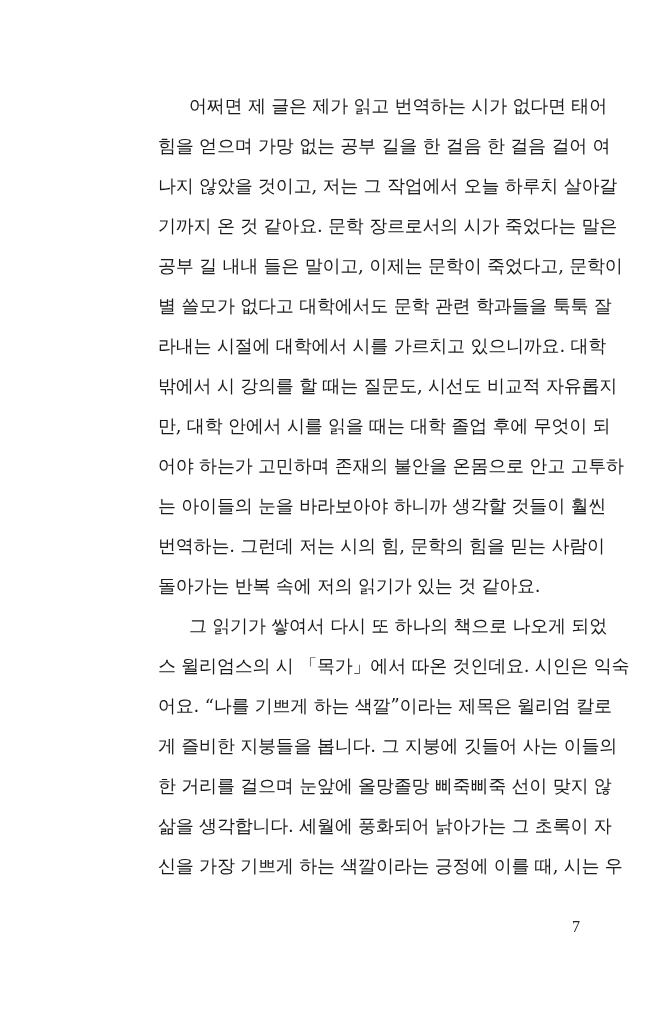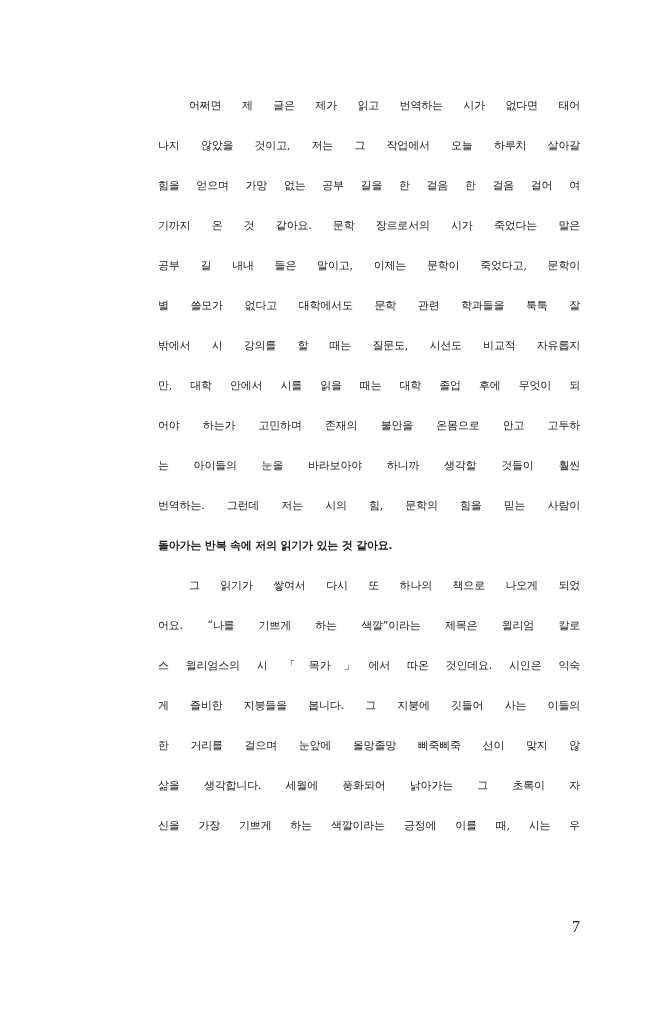--- a/index.html
+++ b/index.html
@@ -23,29 +23,28 @@
   }
   .text-block {
     position: absolute;
     left: 158px;
     top: 86px;
     width: 422px;
   }
   .line {
     height: 40px;
     line-height: 40px;
-    font-size: 11px;
+    font-size: 18px;
     white-space: nowrap;
     letter-spacing: -0.2px;
     text-align: justify;
     text-align-last: justify;
   }
   .line.last {
     text-align-last: left;
-    font-weight: bold;
   }
   .line.indent {
     padding-left: 31px;
   }
   .page-number {
     position: absolute;
     left: 566px;
     top: 918px;
     width: 20px;
     text-align: center;
@@ -55,37 +54,38 @@
   }
 </style>
 </head>
 <body>
 
 <div class="page">
   <div class="text-block">
 
     <div class="paragraph">
       <div class="line indent">어쩌면 제 글은 제가 읽고 번역하는 시가 없다면 태어</div>
+      <div class="line">힘을 얻으며 가망 없는 공부 길을 한 걸음 한 걸음 걸어 여</div>
       <div class="line">나지 않았을 것이고, 저는 그 작업에서 오늘 하루치 살아갈</div>
-      <div class="line">힘을 얻으며 가망 없는 공부 길을 한 걸음 한 걸음 걸어 여</div>
       <div class="line">기까지 온 것 같아요. 문학 장르로서의 시가 죽었다는 말은</div>
       <div class="line">공부 길 내내 들은 말이고, 이제는 문학이 죽었다고, 문학이</div>
       <div class="line">별 쓸모가 없다고 대학에서도 문학 관련 학과들을 툭툭 잘</div>
+      <div class="line">라내는 시절에 대학에서 시를 가르치고 있으니까요. 대학</div>
       <div class="line">밖에서 시 강의를 할 때는 질문도, 시선도 비교적 자유롭지</div>
       <div class="line">만, 대학 안에서 시를 읽을 때는 대학 졸업 후에 무엇이 되</div>
       <div class="line">어야 하는가 고민하며 존재의 불안을 온몸으로 안고 고투하</div>
       <div class="line">는 아이들의 눈을 바라보아야 하니까 생각할 것들이 훨씬</div>
       <div class="line">번역하는. 그런데 저는 시의 힘, 문학의 힘을 믿는 사람이</div>
       <div class="line last">돌아가는 반복 속에 저의 읽기가 있는 것 같아요.</div>
     </div>
 
     <div class="paragraph">
       <div class="line indent">그 읽기가 쌓여서 다시 또 하나의 책으로 나오게 되었</div>
+      <div class="line">스 윌리엄스의 시 「목가」에서 따온 것인데요. 시인은 익숙</div>
       <div class="line">어요. “나를 기쁘게 하는 색깔”이라는 제목은 윌리엄 칼로</div>
-      <div class="line">스 윌리엄스의 시 「목가」에서 따온 것인데요. 시인은 익숙</div>
       <div class="line">게 즐비한 지붕들을 봅니다. 그 지붕에 깃들어 사는 이들의</div>
       <div class="line">한 거리를 걸으며 눈앞에 올망졸망 삐죽삐죽 선이 맞지 않</div>
       <div class="line">삶을 생각합니다. 세월에 풍화되어 낡아가는 그 초록이 자</div>
       <div class="line">신을 가장 기쁘게 하는 색깔이라는 긍정에 이를 때, 시는 우</div>
     </div>
   </div>
 
   <div class="page-number">7</div>
 </div>
 

